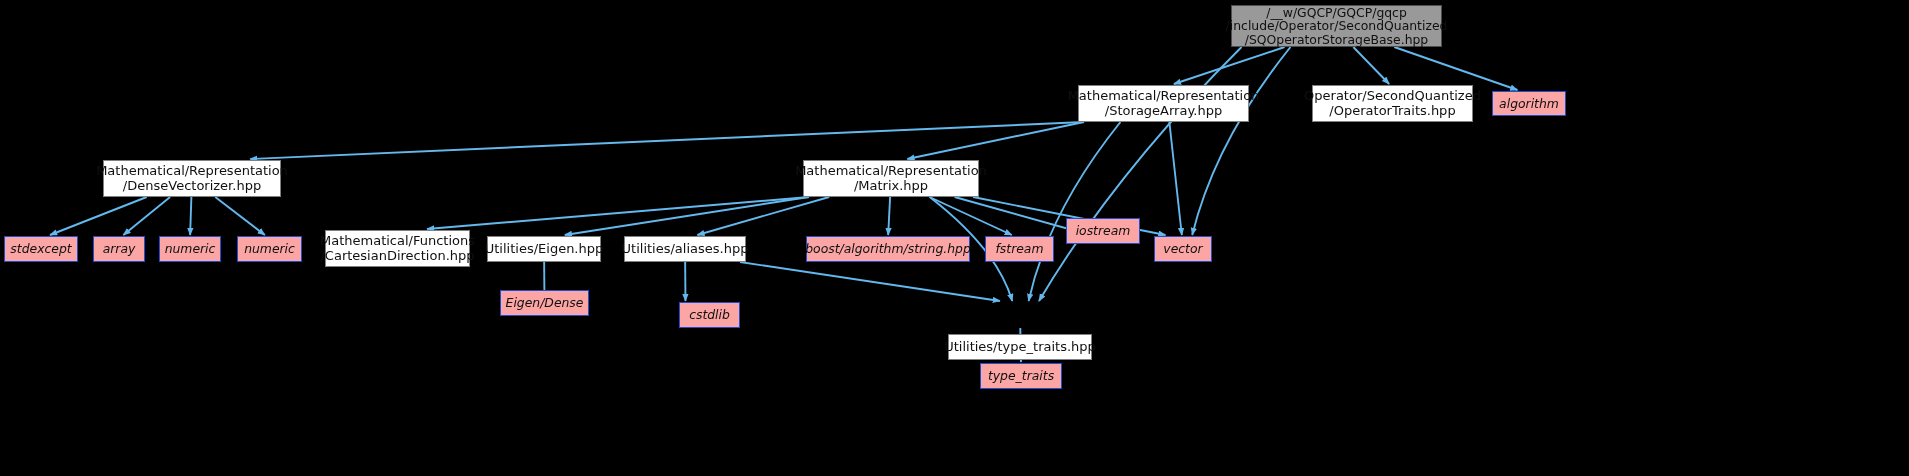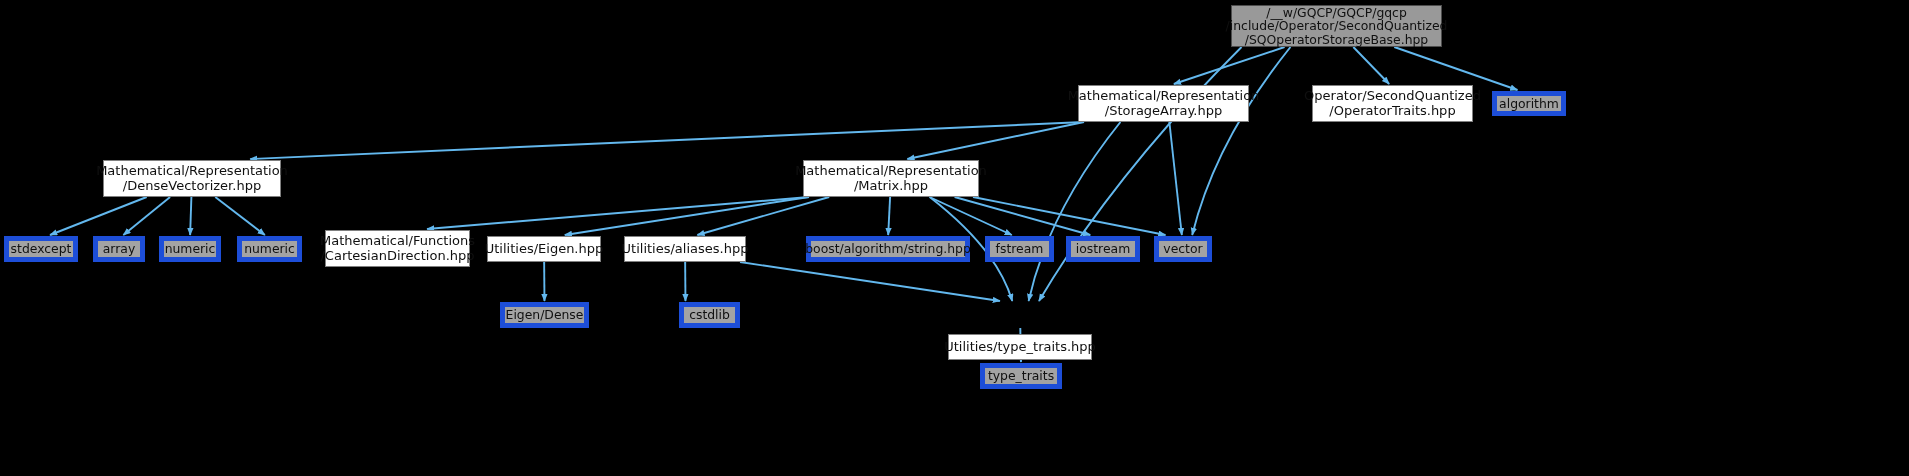--- a/index.html
+++ b/index.html
@@ -3,21 +3,21 @@
 <meta charset="utf-8">
 <style>
   html,body{margin:0;padding:0;background:#000;}
   #canvas{position:relative;width:1909px;height:476px;background:#000;overflow:hidden;
           font-family:"DejaVu Sans","Liberation Sans",sans-serif;padding-left:11px;}
   #edges{position:absolute;left:0;top:0;width:1909px;height:476px;}
   .node{position:absolute;box-sizing:border-box;display:flex;align-items:center;
         justify-content:center;text-align:center;line-height:1.08;
         color:#101010;white-space:pre;}
   .node.plain{background:#ffffff;border:1px solid #808080;font-size:13px;}
-  .node.sys{background:#a3a3a3;border:5px solid #1d4ed8;font-size:12.4px;}
+  .node.sys{background:#fca5a5;border:1px solid #1d4ed8;font-size:12.4px;font-style:italic;}
   .node.root{background:#999999;border:1px solid #4d4d4d;font-size:12.4px;}
 </style>
 </head>
 <body>
 
 <div id="canvas">
   <svg id="edges" viewBox="0 0 1909 476" xmlns="http://www.w3.org/2000/svg">
     <defs>
       <marker id="ah" markerWidth="9" markerHeight="9" refX="7.2" refY="3.2" orient="auto" markerUnits="userSpaceOnUse">
         <path d="M0,0 L8,3.2 L0,6.4 z" fill="#63b8ee"></path>
@@ -67,20 +67,20 @@
       <div class="node sys" style="left: 4px; top: 236px; width: 74px; height: 26px;">stdexcept</div>
       <div class="node sys" style="left: 93px; top: 236px; width: 52px; height: 26px;">array</div>
       <div class="node sys" style="left: 159px; top: 236px; width: 62px; height: 26px;">numeric</div>
       <div class="node sys" style="left: 237px; top: 236px; width: 65px; height: 26px;">numeric</div>
       <div class="node plain" style="left: 325px; top: 230px; width: 145px; height: 37px;">Mathematical/Functions
 /CartesianDirection.hpp</div>
       <div class="node plain" style="left: 487px; top: 236px; width: 114px; height: 26px;">Utilities/Eigen.hpp</div>
       <div class="node plain" style="left: 624px; top: 236px; width: 122px; height: 26px;">Utilities/aliases.hpp</div>
       <div class="node sys" style="left: 806px; top: 236px; width: 164px; height: 26px;">boost/algorithm/string.hpp</div>
       <div class="node sys" style="left: 985px; top: 236px; width: 69px; height: 26px;">fstream</div>
-      <div class="node sys" style="left: 1066px; top: 236px; width: 74px; height: 26px;">iostream</div>
+      <div class="node sys" style="left: 1066px; top: 218px; width: 74px; height: 26px;">iostream</div>
       <div class="node sys" style="left: 1154px; top: 236px; width: 58px; height: 26px;">vector</div>
-      <div class="node sys" style="left: 500px; top: 302px; width: 89px; height: 26px;">Eigen/Dense</div>
+      <div class="node sys" style="left: 500px; top: 290px; width: 89px; height: 26px;">Eigen/Dense</div>
       <div class="node sys" style="left: 655px; top: 302px; width: 61px; height: 26px; margin-left: 24px;">cstdlib</div>
       <div class="node plain" style="left: 948px; top: 302px; width: 144px; height: 26px; margin-top: 32px;">Utilities/type_traits.hpp</div>
       <div class="node sys" style="left: 980px; top: 363px; width: 82px; height: 26px; text-align: center;">type_traits</div>
     </div>
 </div>
 
 </body></html>

